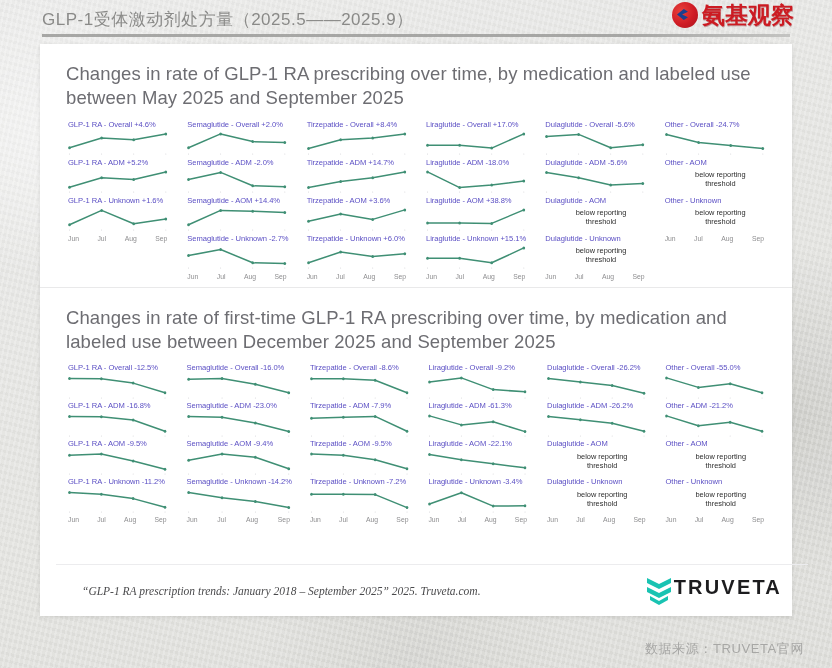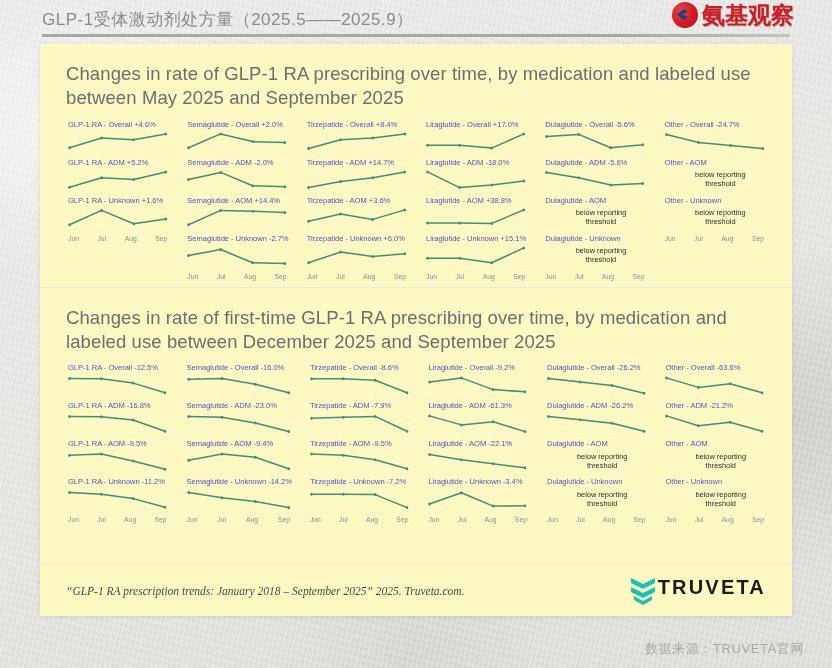--- a/index.html
+++ b/index.html
@@ -93,21 +93,21 @@
     text-shadow: 0.5px 0.5px 0 rgba(120,10,14,0.35);
   }
 
   
   .card {
     position: absolute;
     left: 40px;
     top: 44px;
     width: 752px;
     height: 572px;
-    background: #fef9c3;
+    background: #ffffff;
     box-shadow: 0 1px 4px rgba(0,0,0,0.10);
   }
 
   .panel {
     position: relative;
     padding: 18px 26px 0 26px;
   }
   .panel-divider {
     height: 1px;
     background: #e9e9ea;
@@ -165,21 +165,21 @@
   }
   .axis span {
     font-size: 6.8px;
     color: #8e8e90;
     line-height: 1;
   }
 
   
   .footer {
     position: absolute;
-    left: 0;
+    left: 16px;
     bottom: 0;
     width: 752px;
     height: 52px;
     display: flex;
     align-items: center;
     justify-content: space-between;
     padding: 0 26px;
     box-sizing: border-box;
     border-top: 1px solid #ececee;
   }
@@ -848,21 +848,21 @@
           </div>
           <div class="axis">
             <span>Jun</span>
             <span>Jul</span>
             <span>Aug</span>
             <span>Sep</span>
           </div>
         </div>
         <div class="col">
           <div class="cell">
-            <div class="cell-label">Other - Overall -63.6%</div>
+            <div class="cell-label">Other - Overall -55.0%</div>
             <svg class="spark" viewBox="0 0 118 27" preserveAspectRatio="none">
               <circle cx="4.0" cy="25" r="0.55" fill="#cfcfd3"></circle>
               <circle cx="40.7" cy="25" r="0.55" fill="#cfcfd3"></circle>
               <circle cx="77.3" cy="25" r="0.55" fill="#cfcfd3"></circle>
               <circle cx="114.0" cy="25" r="0.55" fill="#cfcfd3"></circle>
               <path d="M4.0 4.9 L40.7 14.4 L77.3 10.8 L114.0 19.8" fill="none" stroke="#3f8f74" stroke-width="1.5" stroke-linejoin="round" stroke-linecap="round" vector-effect="non-scaling-stroke"></path>
               <circle cx="4.0" cy="4.9" r="1.5" fill="#3f8f74"></circle>
               <circle cx="40.7" cy="14.4" r="1.5" fill="#3f8f74"></circle>
               <circle cx="77.3" cy="10.8" r="1.5" fill="#3f8f74"></circle>
               <circle cx="114.0" cy="19.8" r="1.5" fill="#3f8f74"></circle>

